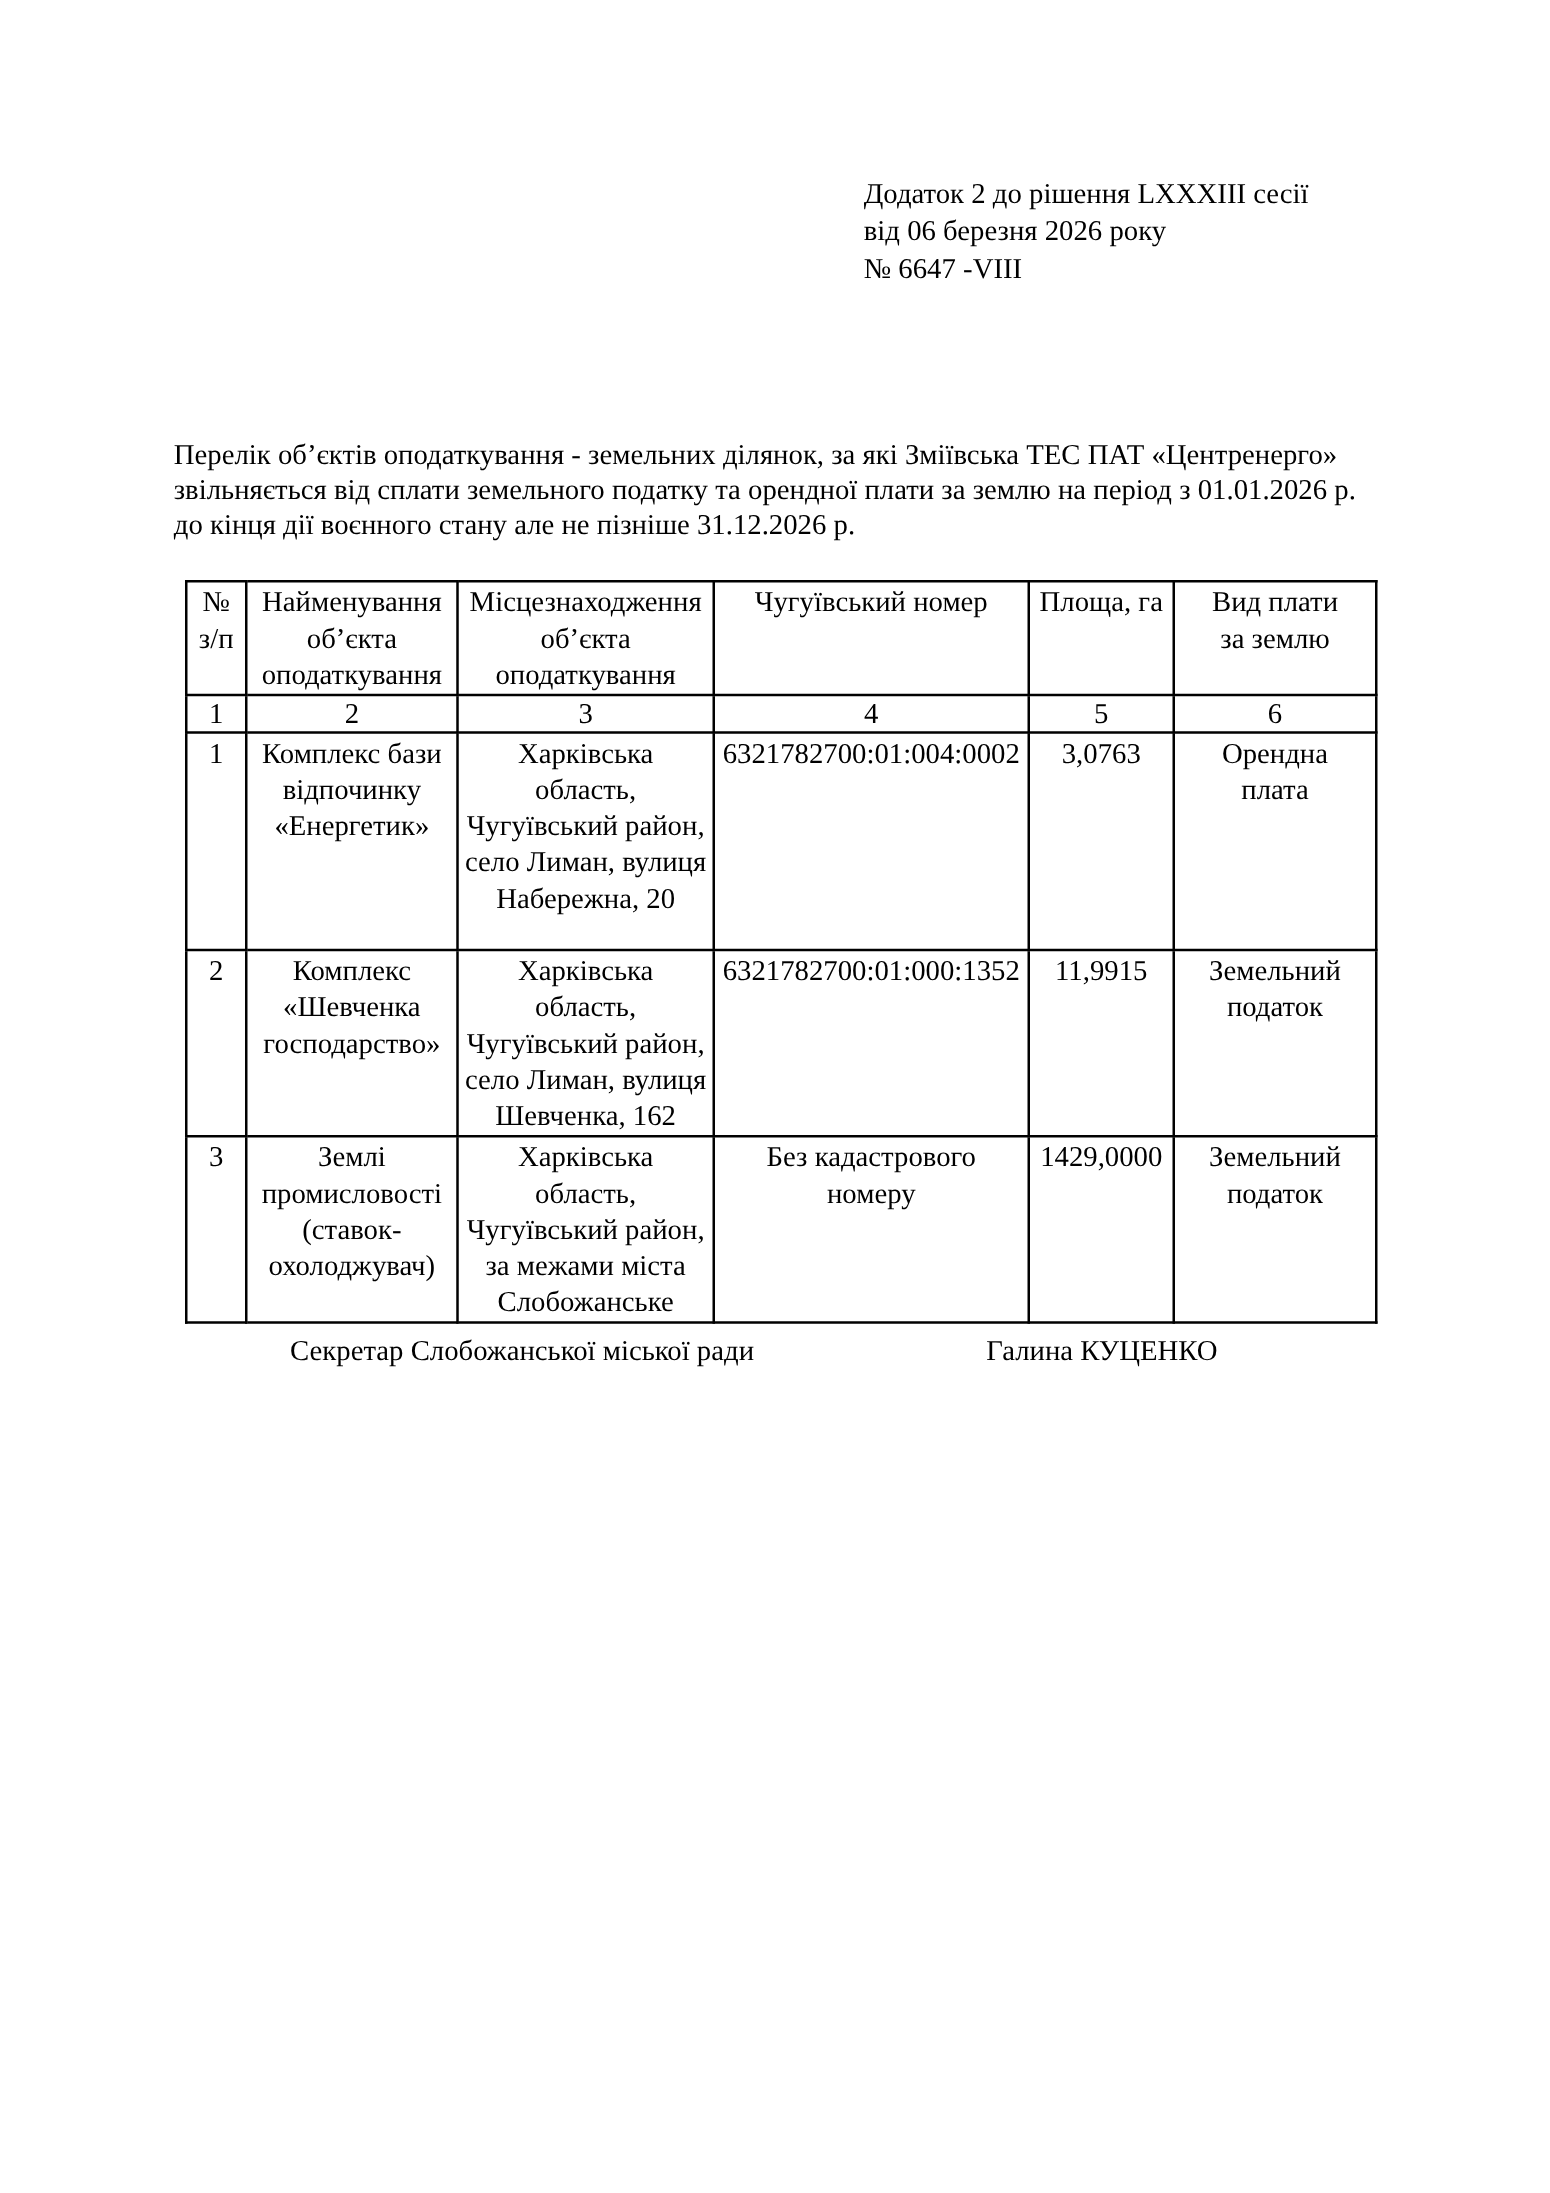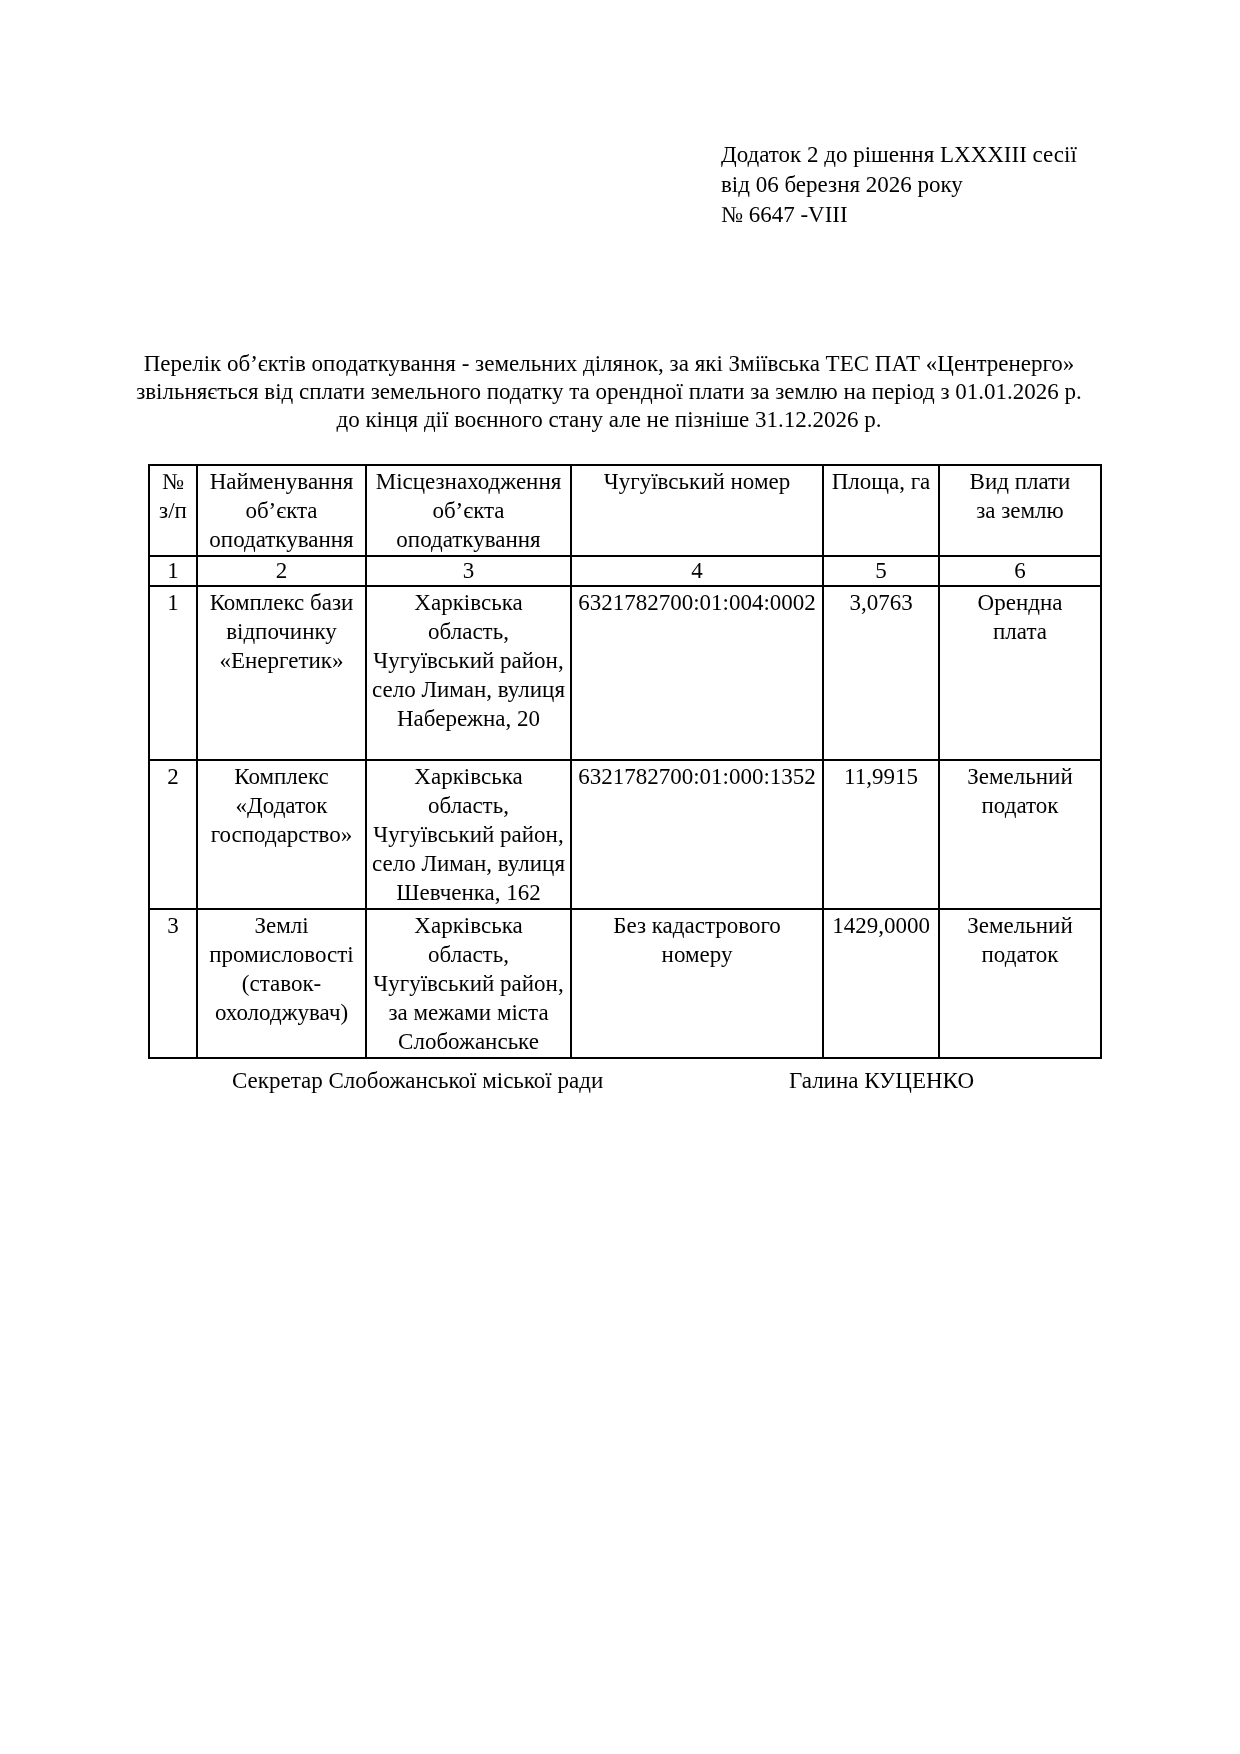--- a/index.html
+++ b/index.html
@@ -12,32 +12,32 @@
     width: 1240px;
     height: 1754px;
     background: #ffffff;
     color: #000000;
     font-family: "Liberation Serif", serif;
     font-size: 23px;
     overflow: hidden;
   }
   .doc-header {
     position: absolute;
-    left: 721px;
+    left: 691px;
     top: 140px;
     line-height: 30px;
     text-align: left;
     white-space: nowrap;
   }
   .doc-title {
     position: absolute;
-    left: 126px;
+    left: 139px;
     top: 350px;
     width: 966px;
-    text-align: center;
+    text-align: left;
     line-height: 28px;
   }
   table.main-table {
     position: absolute;
     left: 148px;
     top: 464px;
     border-collapse: collapse;
     table-layout: fixed;
   }
   table.main-table td {
@@ -119,21 +119,21 @@
 село Лиман, вулиця
 Набережна, 20</td>
         <td>6321782700:01:004:0002</td>
         <td>3,0763</td>
         <td>Орендна
 плата</td>
       </tr>
       <tr class="r2">
         <td>2</td>
         <td>Комплекс
-«Додаток
+«Шевченка
 господарство»</td>
         <td>Харківська
 область,
 Чугуївський район,
 село Лиман, вулиця
 Шевченка, 162</td>
         <td>6321782700:01:000:1352</td>
         <td>11,9915</td>
         <td>Земельний
 податок</td>

